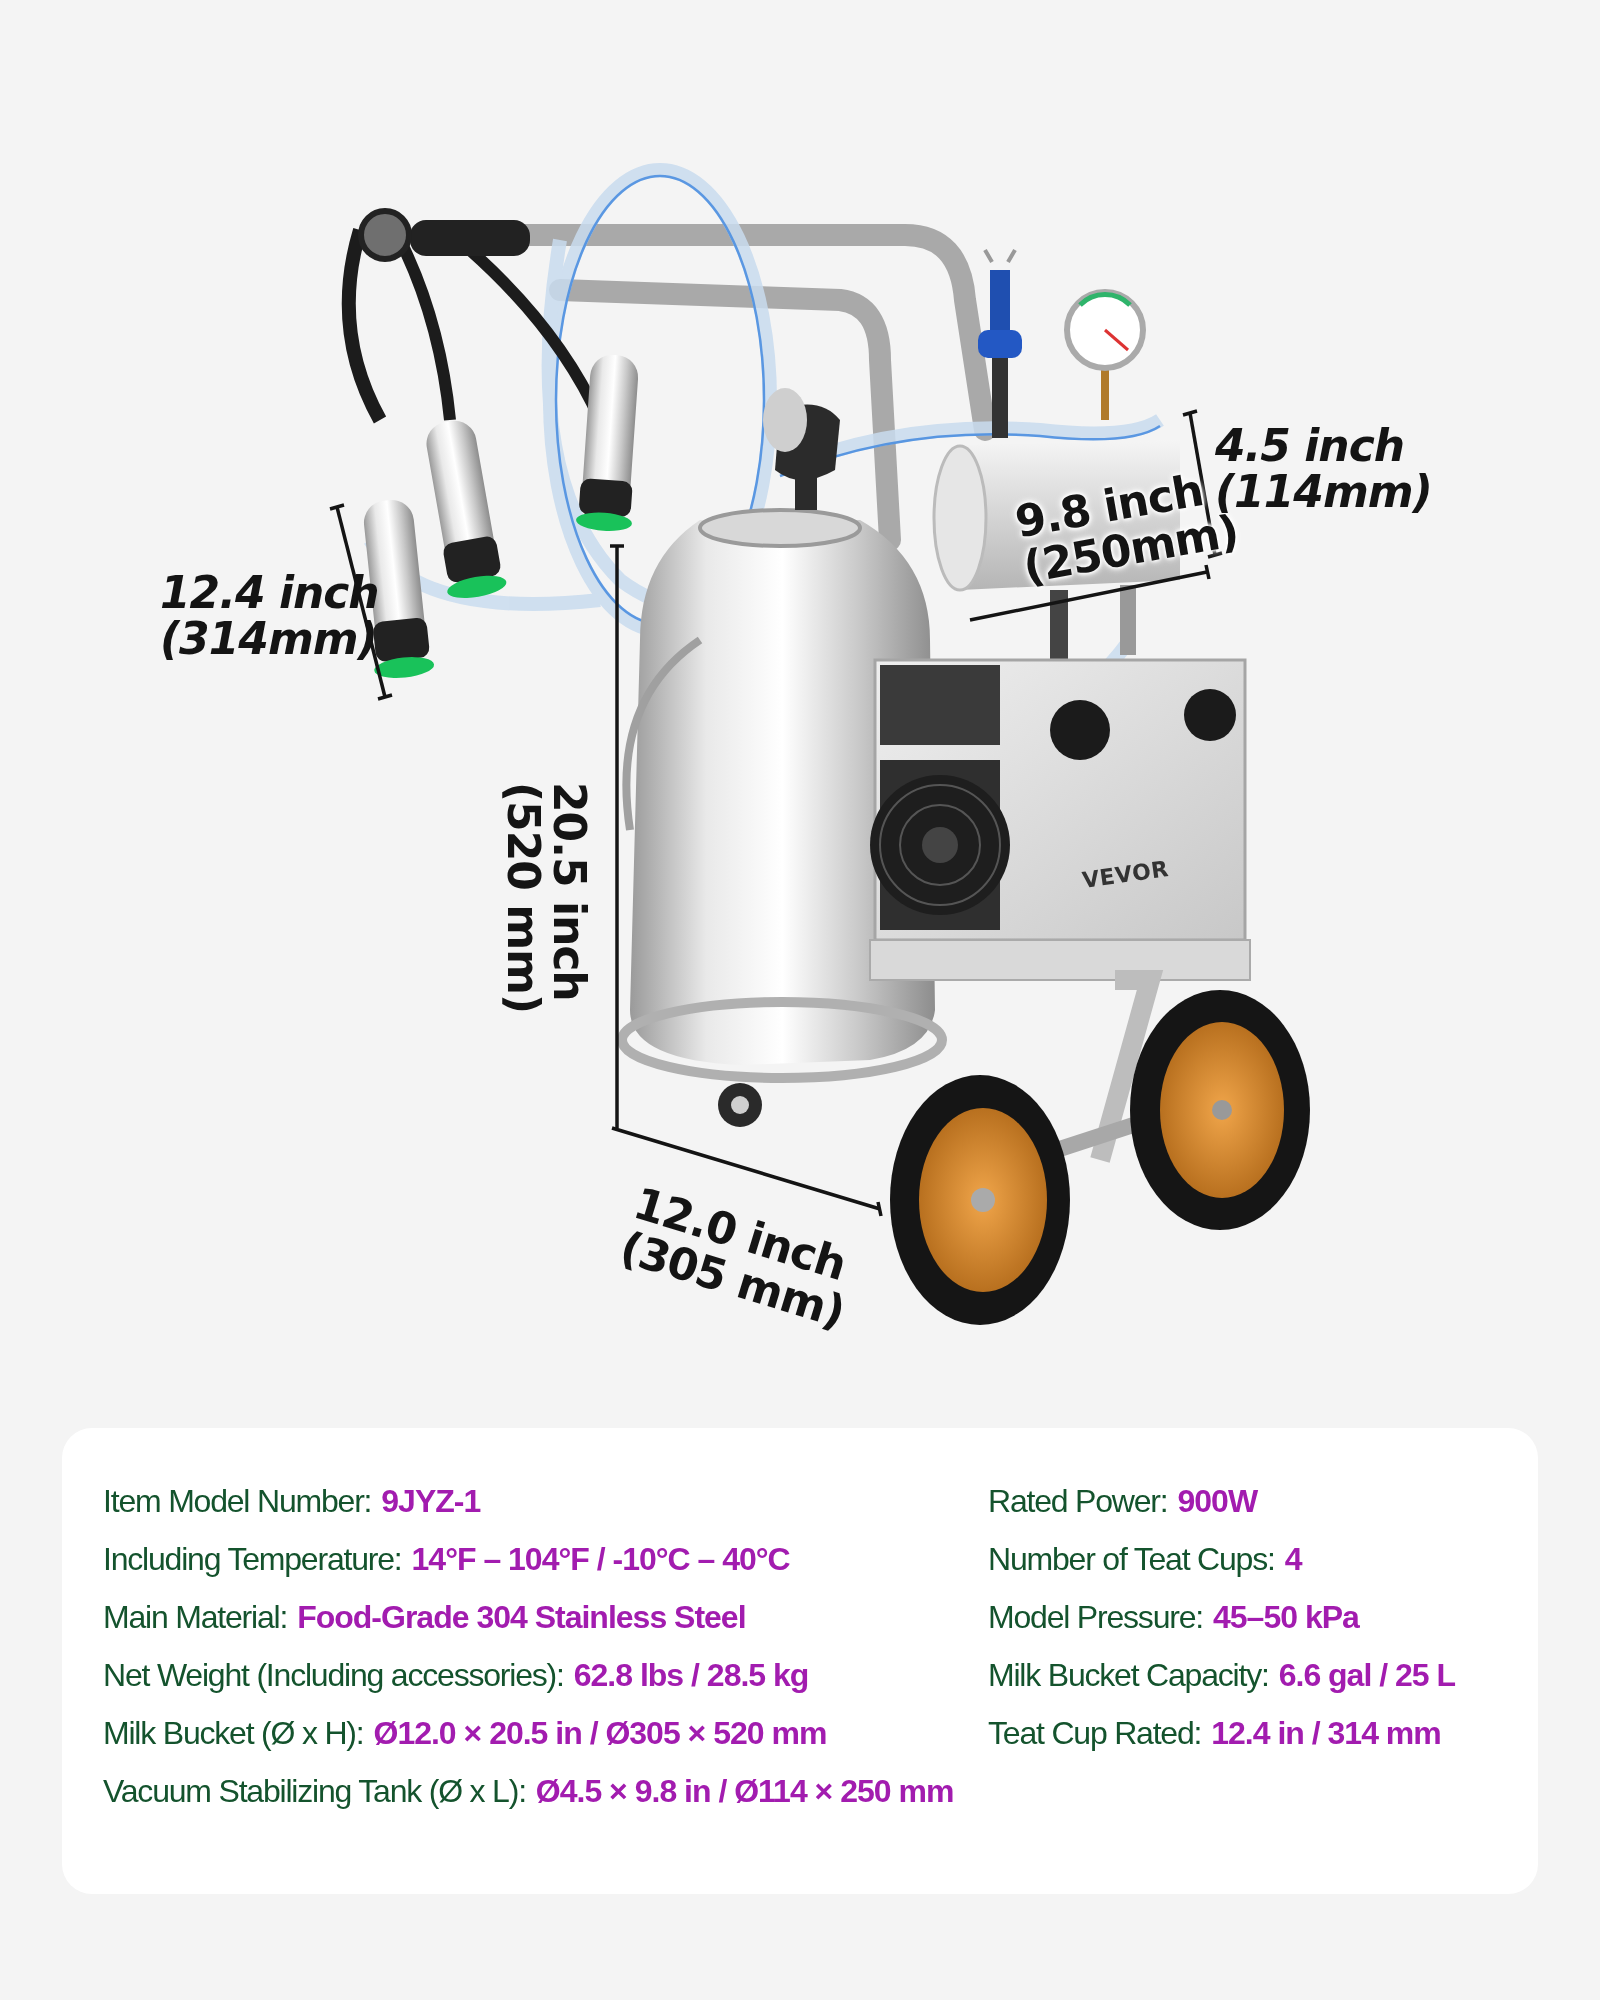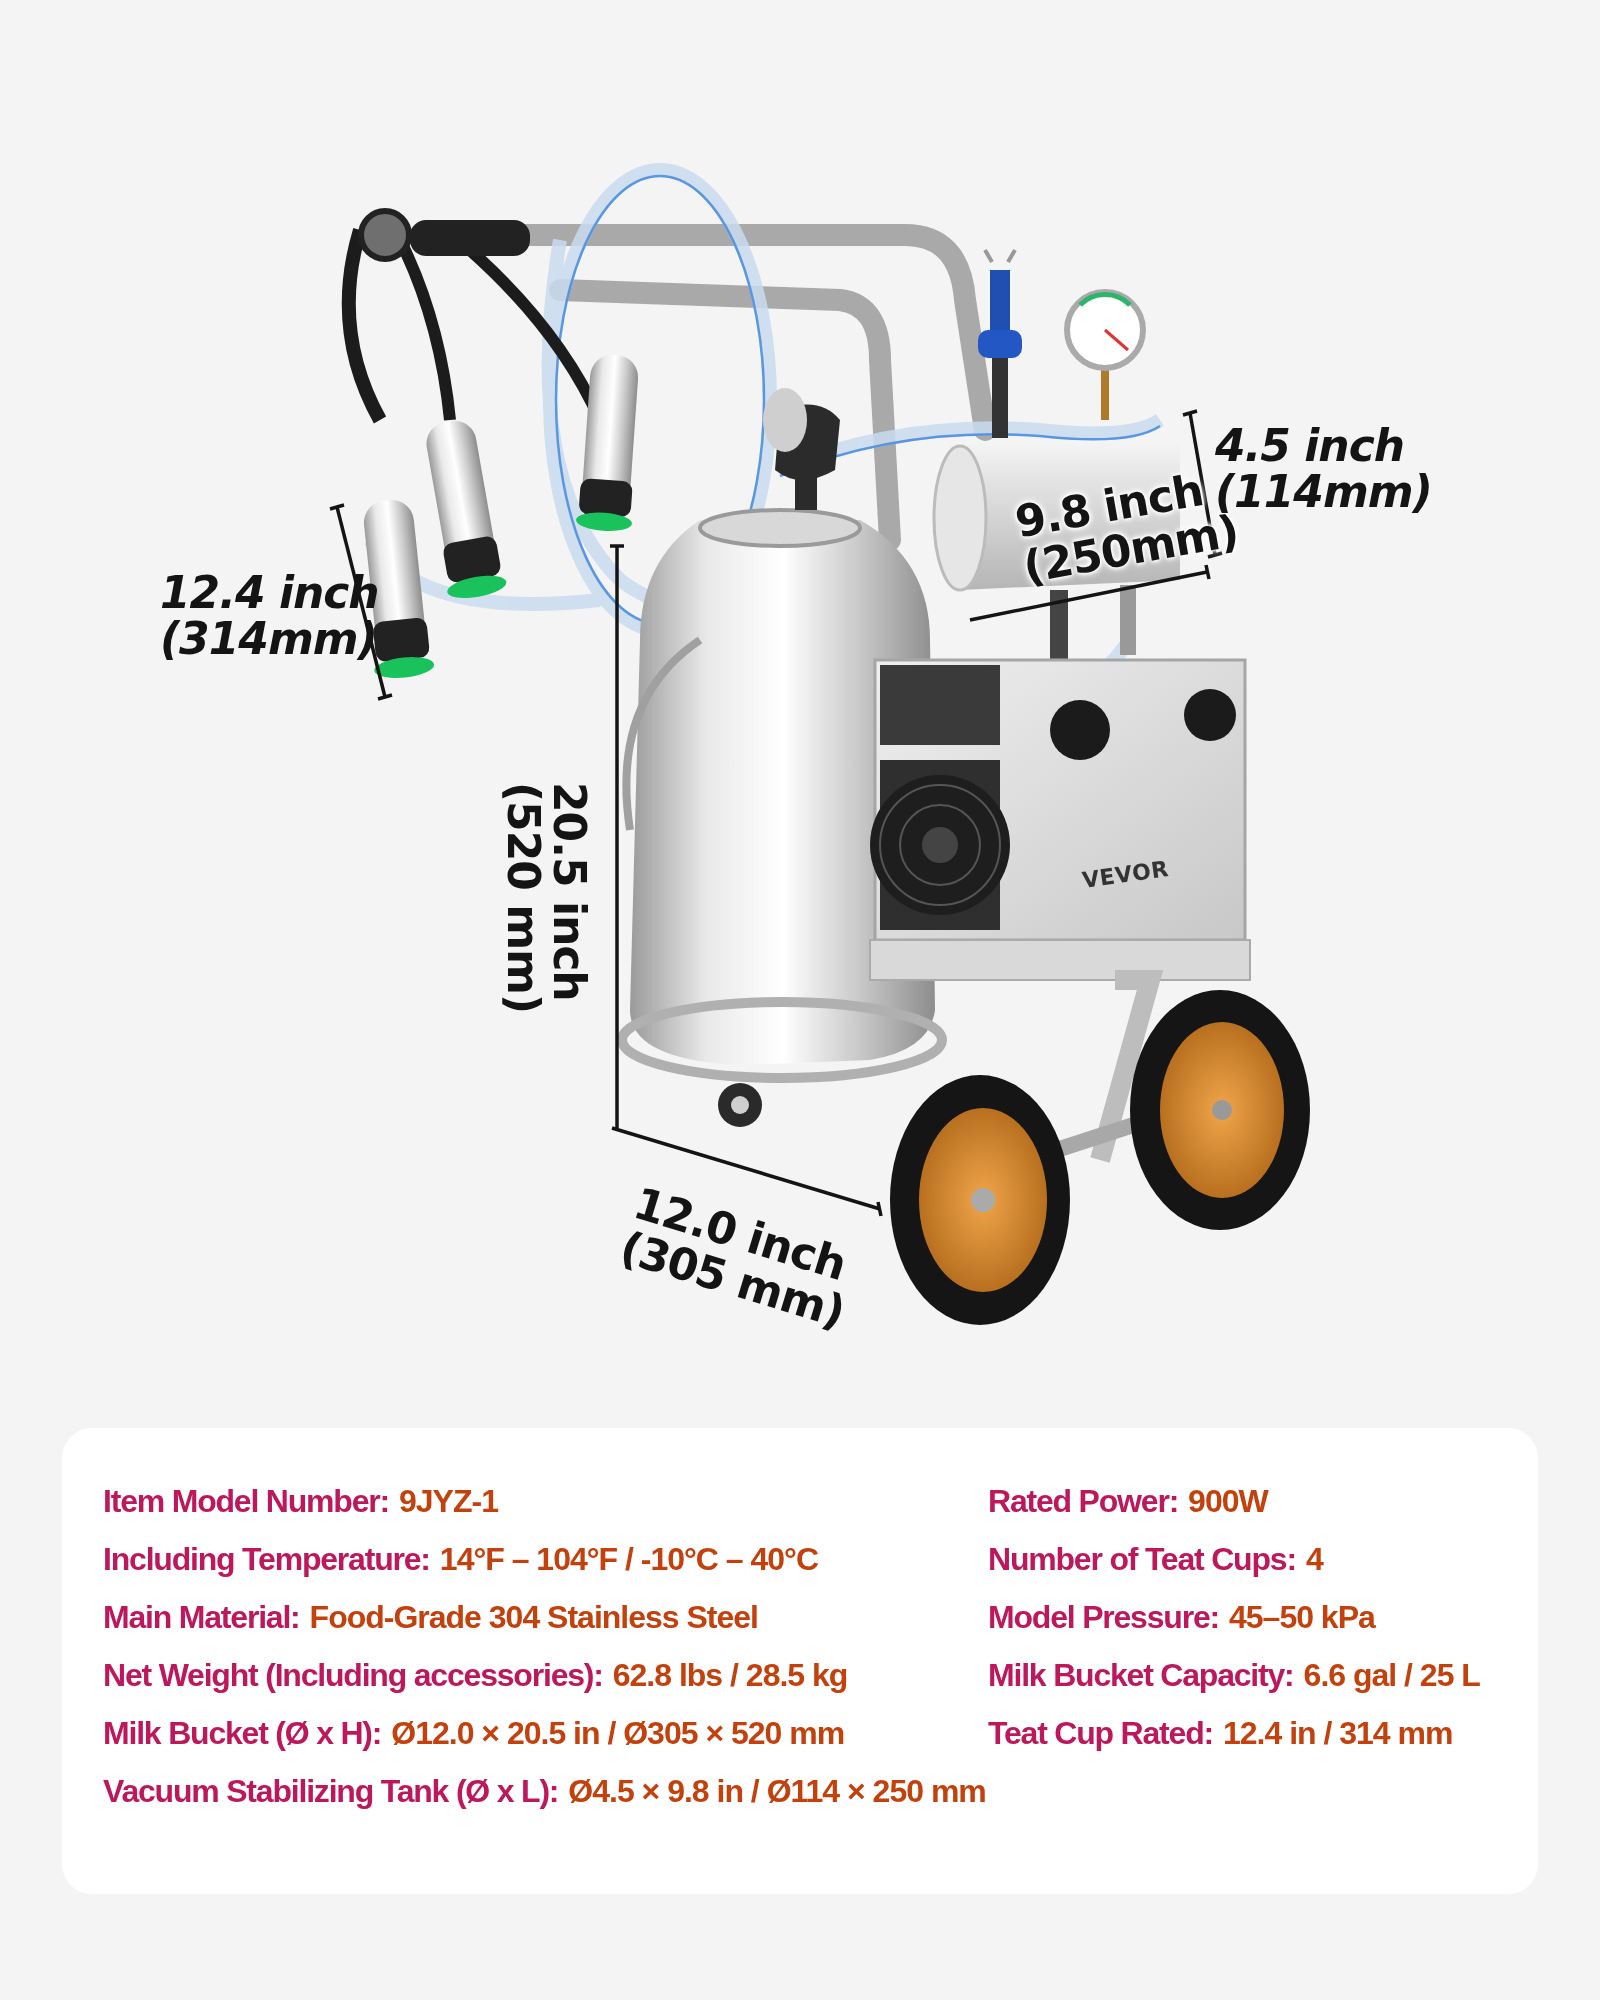--- a/index.html
+++ b/index.html
@@ -27,22 +27,22 @@
       position: absolute; left: 62px; top: 1428px; width: 1476px; height: 466px;
       background: #ffffff; border-radius: 30px;
     }
     .col { position: absolute; top: 44px; }
     .col.left { left: 41px; }
     .col.right { left: 926px; }
     .row {
       height: 58px; line-height: 58px; font-size: 32px; white-space: nowrap;
       letter-spacing: -1.2px;
     }
-    .row .k { color: #be185d; font-weight: 700; }
-    .row .v { color: #c2410c; font-weight: 700; margin-left: 10px; letter-spacing: -1px; }
+    .row .k { color: #14532d; font-weight: 400; }
+    .row .v { color: #a21caf; font-weight: 700; margin-left: 10px; letter-spacing: -1px; }
   </style>
 </head>
 <body>
 
 <div class="illus">
   <svg width="1600" height="1400" viewBox="0 0 1600 1400">
     <defs>
       <linearGradient id="steel" x1="0" x2="1" y1="0" y2="0">
         <stop offset="0" stop-color="#9a9a9a"></stop>
         <stop offset="0.25" stop-color="#e9e9e9"></stop>

